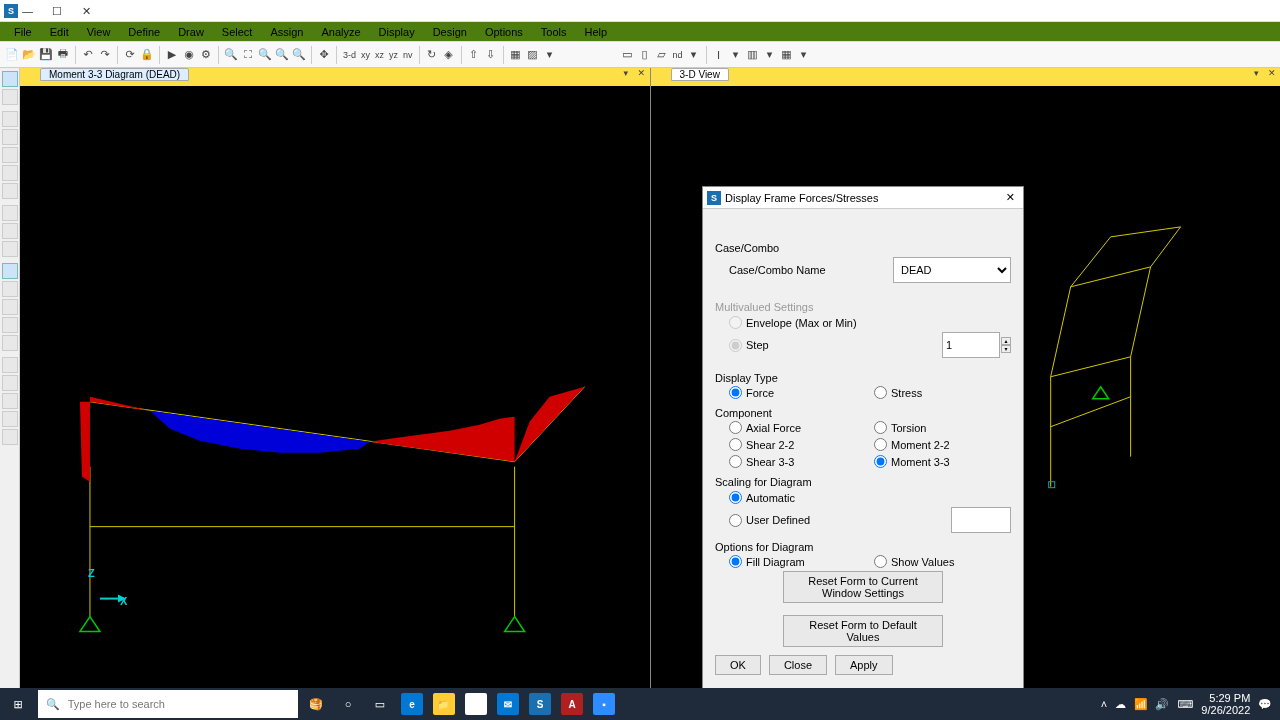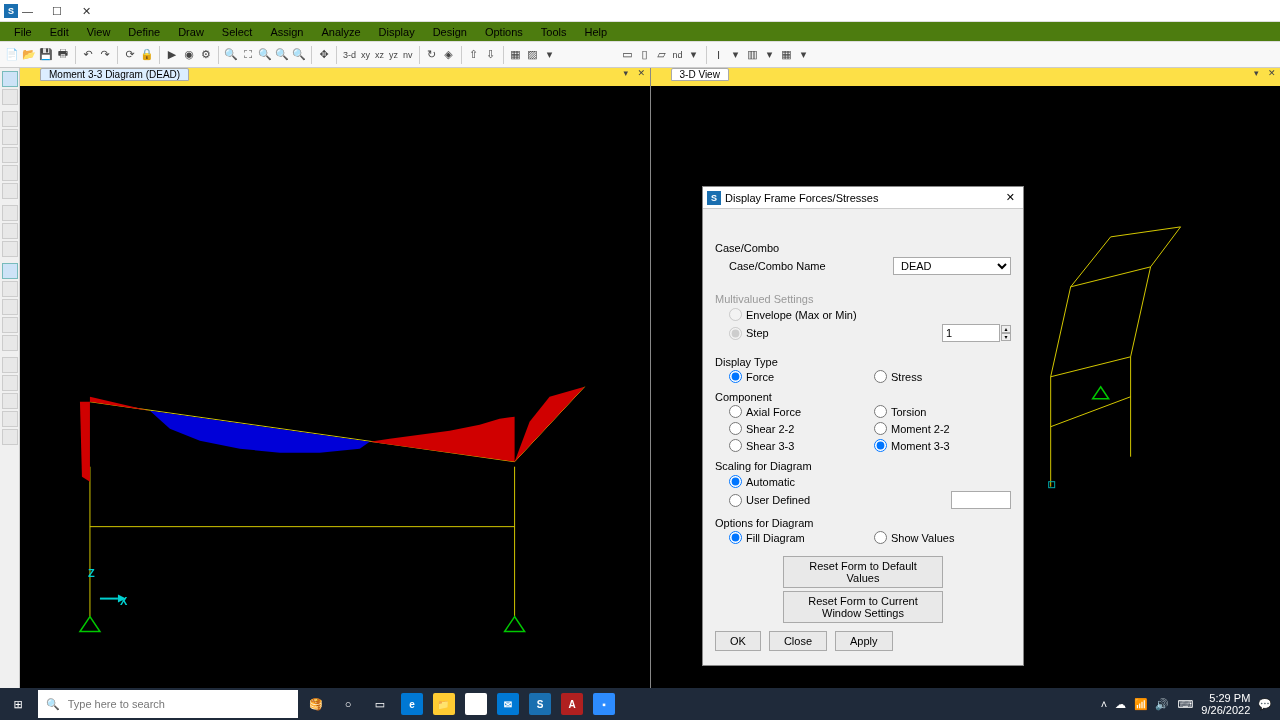--- a/index.html
+++ b/index.html
@@ -44,21 +44,21 @@
 .dialog { position: absolute; left: 702px; top: 186px; width: 322px; background: #f0f0f0; border: 1px solid #888; box-shadow: 2px 2px 8px rgba(0,0,0,0.3); }
 .dialog .dtitle { height: 22px; background: #fff; display: flex; align-items: center; padding: 0 4px; border-bottom: 1px solid #ccc; }
 .dialog .dtitle .dicon { width: 14px; height: 14px; background: #1a6fb0; color: #fff; font-size: 9px; display: flex; align-items: center; justify-content: center; font-weight: bold; margin-right: 4px; }
 .dialog .dtitle .dt { flex: 1; font-size: 11px; }
 .dialog .dtitle .dclose { cursor: pointer; padding: 0 4px; }
 .dialog .dbody { padding: 6px 12px 14px 12px; margin-top: 21px; }
 .dialog .section-label { font-size: 11px; color: #000; margin-top: 6px; margin-bottom: 2px; }
 .dialog .section-label.dim { color: #999; }
 .dialog .row { display: flex; align-items: center; margin: 3px 0 3px 14px; font-size: 11px; }
 .dialog .row label { flex: 1; }
-.dialog select, .dialog input[type=text] { border: 1px solid #aaa; background: #fff; font-size: 11px; padding: 1px 3px; height: 18px; }
+.dialog select, .dialog input[type=text] { border: 1px solid #aaa; background: #fff; font-size: 11px; padding: 1px 3px; height: 26px; }
 .dialog .combo { width: 118px; }
 .dialog .spin { width: 58px; }
 .dialog .radio-grid { display: grid; grid-template-columns: 1fr 1fr; gap: 4px 8px; margin-left: 14px; }
 .dialog .radio-item { display: flex; align-items: center; gap: 4px; font-size: 11px; }
 .dialog .btnrow { display: flex; gap: 8px; margin-top: 8px; }
 .dialog button { background: #e9e9e9; border: 1px solid #aaa; padding: 3px 14px; font-size: 11px; cursor: pointer; }
 .dialog .widebtn { width: 160px; margin: 3px auto; display: block; }
 .spinner { display:flex; align-items:center; }
 .spinner .spinbtns { display:flex; flex-direction:column; margin-left:1px; }
 .spinner .spinbtns span { width:10px; height:8px; border:1px solid #aaa; font-size:6px; line-height:6px; text-align:center; cursor:pointer; background:#eee; }
@@ -328,22 +328,22 @@
       <div class="radio-item">
           <input type="radio" name="opt" checked="" style="">
           <span>Fill Diagram</span>
         </div>
       <div class="radio-item">
           <input type="radio" name="opt" style="">
           <span>Show Values</span>
         </div>
     </div>
 
+    <button class="widebtn">Reset Form to Current Window Settings</button>
     <button class="widebtn" style="margin-top:12px">Reset Form to Default Values</button>
-    <button class="widebtn">Reset Form to Current Window Settings</button>
     <div class="btnrow">
       <button>OK</button>
       <button>Close</button>
       <button>Apply</button>
     </div>
   </div>
 </div>
 
 <div class="statusbar">
   <span>Right Click on any Frame Element for detailed diagram</span>

